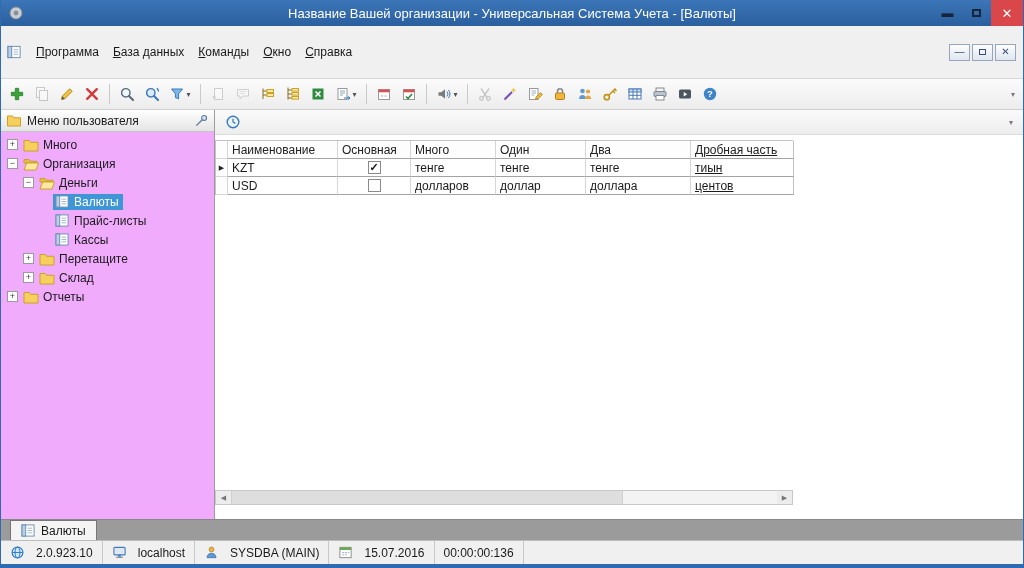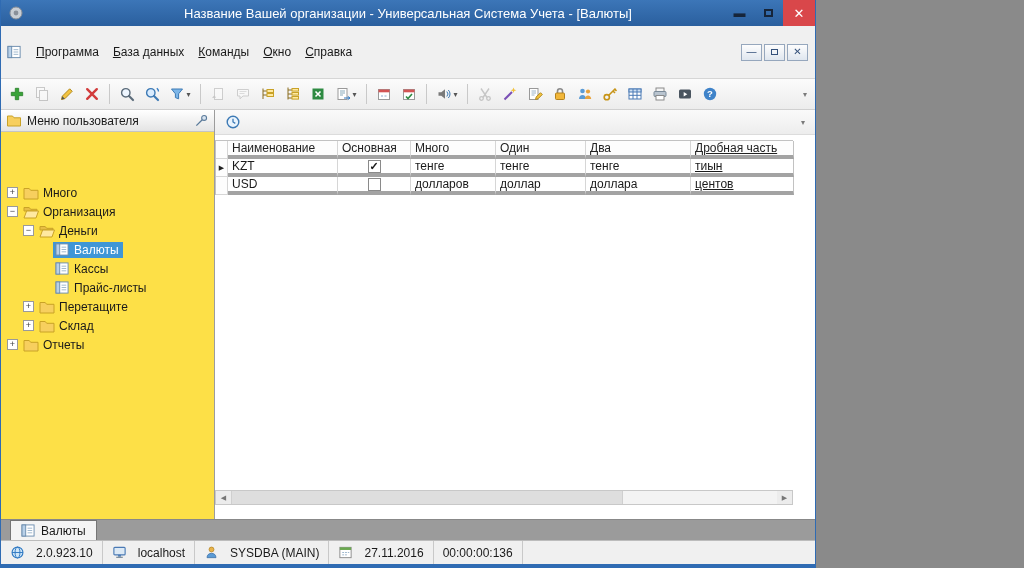--- a/index.html
+++ b/index.html
@@ -1,18 +1,18 @@
 <!DOCTYPE html>
 <html><head>
 <meta charset="utf-8">
 <style>
   * { margin:0; padding:0; box-sizing:border-box; }
   html,body { background:#8a8a8a; }
   body { font-family:"Liberation Sans", sans-serif; font-size:12px; color:#1a1a1a; }
-  .window { width:816px; height:568px; display:flex; flex-direction:column; background:#f0f0f0;
+  .window { width:1024px; height:568px; display:flex; flex-direction:column; background:#f0f0f0;
             border-left:1px solid #2f6bb3; border-right:1px solid #2f6bb3; border-bottom:4px solid #2f6bb3; overflow:hidden; }
 
   
   .titlebar { flex:0 0 26px; background:linear-gradient(#3c76b8,#2a5f9e); position:relative;
               display:flex; align-items:center; }
   .title-text { position:absolute; left:0; right:0; text-align:center; color:#fff; font-size:13px; pointer-events:none; }
   .app-icon { width:18px; height:18px; margin-left:6px; display:flex; align-items:center; justify-content:center; z-index:2; }
   .win-controls { margin-left:auto; display:flex; height:26px; z-index:2; }
   .win-btn { width:29px; height:26px; display:flex; align-items:center; justify-content:center; color:#16253a; font-size:12px; }
   .win-btn .sq { width:9px; height:8px; border:2px solid #16253a; display:block; }
@@ -34,21 +34,21 @@
   .tb.wide { width:30px; }
   .tb .dd { font-size:8px; color:#555; margin-left:1px; }
   .dis { opacity:.42; filter:grayscale(.9); }
   .tsep { width:1px; height:20px; background:#c9c9c9; margin:0 4px; flex:0 0 1px; }
   .overflow { margin-left:auto; color:#7a7a7a; font-size:8px; display:flex; flex-direction:column; align-items:center; line-height:5px; padding-right:4px; }
 
   
   .body { flex:1 1 auto; display:flex; min-height:0; }
 
   
-  .sidebar { flex:0 0 214px; background:#fde047; border-right:1px solid #9c9c9c; display:flex; flex-direction:column;gap:48px; }
+  .sidebar { flex:0 0 214px; background:#f0abfc; border-right:1px solid #9c9c9c; display:flex; flex-direction:column; }
   .sidebar-header { flex:0 0 22px; background:linear-gradient(#ffffff,#e4e4e4); border-bottom:1px solid #c4c4c4;
                     display:flex; align-items:center; gap:5px; padding:0 5px; }
   .sidebar-header .sh-title { flex:1; }
   .tree { flex:1; overflow:hidden; padding-top:3px; }
   .tree-row { height:19px; display:flex; align-items:center; gap:3px; }
   .lv0 { padding-left:6px; } .lv1 { padding-left:22px; } .lv2 { padding-left:38px; }
   .expander { width:11px; height:11px; flex:0 0 11px; border:1px solid #9a9a9a; background:#fff; color:#444;
               font-size:9px; line-height:9px; display:flex; align-items:center; justify-content:center; }
   .expander.hidden { visibility:hidden; }
   .sel-wrap { display:flex; align-items:center; gap:4px; padding:1px 4px 1px 2px; }
@@ -57,21 +57,21 @@
   
   .main { flex:1; display:flex; flex-direction:column; background:#fff; min-width:0; }
   .subtoolbar { flex:0 0 24px; background:linear-gradient(#fafafa,#ededed); border-bottom:1px solid #dcdcdc;
                 display:flex; align-items:center; padding:0 6px; }
   .groupbar { flex:0 0 26px; background:#a3a3a3; color:#f5f5f5; display:flex; align-items:center; padding:0 9px; }
   .grid-wrap { flex:1; display:flex; flex-direction:column; background:#fff; padding-top:5px; min-height:0; }
   .grid-table { width:578px; border:1px solid #c2c2c2; border-bottom:none; }
   .g-row { display:flex; height:18px; }
   .g-ind { flex:0 0 12px; border-right:1px solid #d6d6d6; border-bottom:1px solid #d6d6d6; background:#fdfdfd;
            display:flex; align-items:center; justify-content:center; font-size:7px; color:#222; }
-  .g-cell { padding:1px 4px; border-right:1px solid #d6d6d6; border-bottom:4px solid #a3a3a3; background:#fff;
+  .g-cell { padding:1px 4px; border-right:1px solid #d6d6d6; border-bottom:1px solid #a3a3a3; background:#fff;
             white-space:nowrap; overflow:hidden; display:flex; align-items:center; }
   .g-header .g-cell { background:#fdfdfd; color:#222; }
   .c0{flex:0 0 110px;} .c1{flex:0 0 73px; justify-content:flex-start;} .c2{flex:0 0 85px;}
   .c3{flex:0 0 90px;} .c4{flex:0 0 105px;} .c5{flex:0 0 103px; border-right:1px solid #c2c2c2;text-decoration:underline;}
   .cell-center { justify-content:center; }
   .checkbox { width:13px; height:13px; border:1px solid #8a8a8a; background:#fff; display:flex; align-items:center; justify-content:center; }
   .checkbox.checked::after { content:"✓"; font-size:11px; font-weight:bold; color:#1a1a1a; line-height:1; }
   .hscroll { width:578px; height:15px; margin-top:auto; margin-bottom:14px; border:1px solid #c8c8c8; background:#f3f3f3;
              display:flex; align-items:stretch; }
   .hs-arrow { width:15px; display:flex; align-items:center; justify-content:center; font-size:7px; color:#777; background:#ececec; }
@@ -378,33 +378,33 @@
         </div>
 
         <div class="tree-row lv2">
           <span class="expander hidden"></span>
           <span class="sel-wrap">
               <svg width="15" height="13" viewBox="0 0 16 14">
                 <rect x="1" y="1" width="13" height="12" fill="#fff" stroke="#6b8cae"></rect>
                 <rect x="1" y="1" width="4" height="12" fill="#b8d0e8" stroke="#6b8cae"></rect>
                 <path d="M7 4.5h5M7 7h5M7 9.5h5" stroke="#9ab4cc"></path>
               </svg>
-          <span>Кассы</span>
+          <span>Прайс-листы</span>
             </span>
         </div>
 
         <div class="tree-row lv2">
           <span class="expander hidden"></span>
           <span class="sel-wrap">
               <svg width="15" height="13" viewBox="0 0 16 14">
                 <rect x="1" y="1" width="13" height="12" fill="#fff" stroke="#6b8cae"></rect>
                 <rect x="1" y="1" width="4" height="12" fill="#b8d0e8" stroke="#6b8cae"></rect>
                 <path d="M7 4.5h5M7 7h5M7 9.5h5" stroke="#9ab4cc"></path>
               </svg>
-          <span>Прайс-листы</span>
+          <span>Кассы</span>
             </span>
         </div>
 
 
         <div class="tree-row lv1">
           <span class="expander">+</span>
           <span class="sel-wrap">
               <svg width="16" height="14" viewBox="0 0 16 14">
                 <path d="M1 2.5h5.2l1.5 1.8H15V13H1z" fill="#f7cf5e" stroke="#c9a227"></path>
               </svg>
@@ -530,20 +530,20 @@
           <path d="M3.2 13.5c0-3 2.1-4.6 4.8-4.6s4.8 1.6 4.8 4.6z" fill="#5b9bd5" stroke="#3d6fa5" stroke-width=".8"></path>
         </svg>
       <span>SYSDBA (MAIN)</span>
     </div>
     <div class="sseg">
       <svg width="15" height="15" viewBox="0 0 16 16">
           <rect x="2" y="2.5" width="12" height="11" fill="#fff" stroke="#8a8a8a"></rect>
           <rect x="2" y="2.5" width="12" height="2.8" fill="#6aa84f"></rect>
           <path d="M4.5 8h2M7.5 8h2M10.5 8h1.5M4.5 10.5h2M7.5 10.5h2" stroke="#9ab4cc"></path>
         </svg>
-      <span>27.11.2016</span>
+      <span>15.07.2016</span>
     </div>
     <div class="sseg">
       <span>00:00:00:136</span>
     </div>
   </div>
 
 </div>
 
 </body></html>

